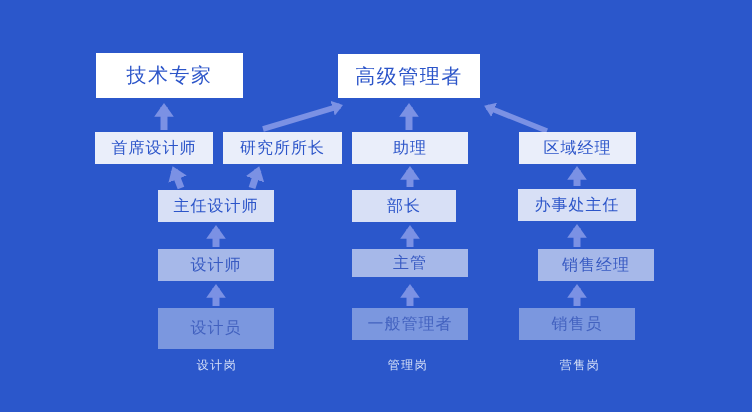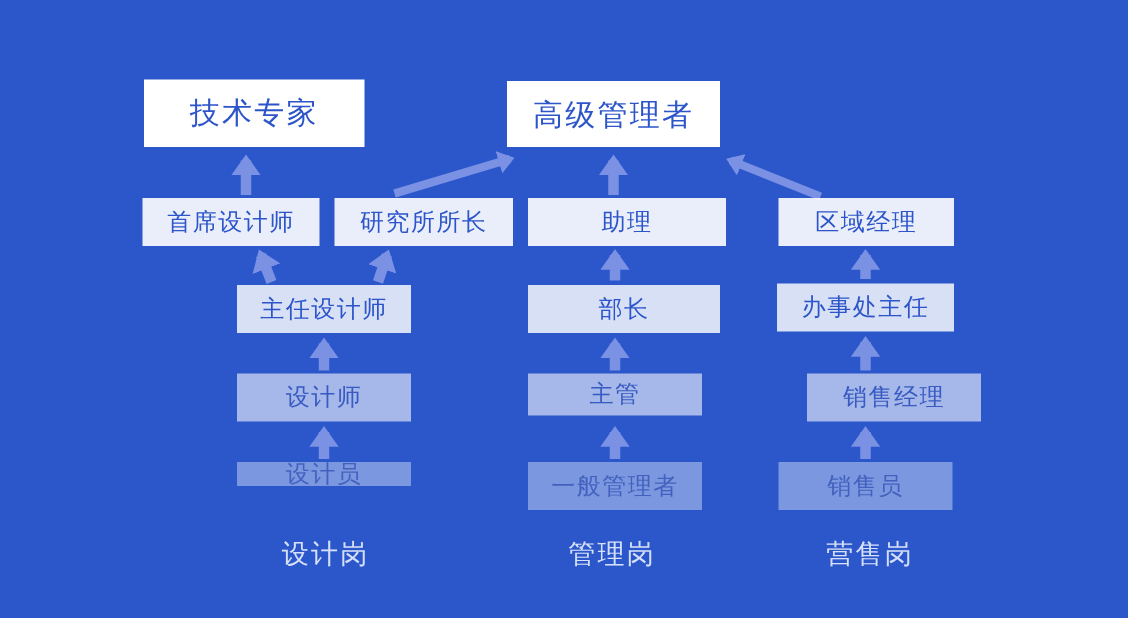--- a/index.html
+++ b/index.html
@@ -27,32 +27,32 @@
     white-space:nowrap;
   }
   .lv1{background:#ffffff;font-size:20px;letter-spacing:1.5px;}
   .lv2{background:rgba(255,255,255,0.90);}
   .lv3{background:rgba(255,255,255,0.82);}
   .lv4{background:rgba(255,255,255,0.58);color:rgba(32,70,185,0.82);}
   .lv5{background:rgba(255,255,255,0.38);color:rgba(28,62,170,0.60);}
   .col-label{
     position:absolute;width:130px;top:357px;
     text-align:center;color:var(--label-text);
-    font-size:18px;letter-spacing:1.5px;
+    font-size:12px;letter-spacing:1.5px;
   }
   
   #n-tech     {left:96px; top:53px; width:147px;height:45px;}
   #n-senior   {left:338px;top:54px; width:142px;height:44px;}
   #n-chief    {left:95px; top:132px;width:118px;height:32px;}
   #n-inst     {left:223px;top:132px;width:119px;height:32px;}
   #n-dirdes   {left:158px;top:190px;width:116px;height:32px;}
   #n-designer {left:158px;top:249px;width:116px;height:32px;}
-  #n-desstaff {left:158px;top:308px;width:116px;height:16px;}
-  #n-assist   {left:352px;top:132px;width:132px;height:32px;}
-  #n-minister {left:352px;top:190px;width:128px;height:32px;}
+  #n-desstaff {left:158px;top:308px;width:116px;height:41px;}
+  #n-assist   {left:352px;top:132px;width:116px;height:32px;}
+  #n-minister {left:352px;top:190px;width:104px;height:32px;}
   #n-super    {left:352px;top:249px;width:116px;height:28px;}
   #n-genmgr   {left:352px;top:308px;width:116px;height:32px;}
   #n-regional {left:519px;top:132px;width:117px;height:32px;}
   #n-office   {left:518px;top:189px;width:118px;height:32px;text-align:center;}
   #n-salesmgr {left:538px;top:249px;width:116px;height:32px;}
   #n-salesper {left:519px;top:308px;width:116px;height:32px;}
   #lab-design {left:152px;}
   #lab-mgmt   {left:343px;}
   #lab-sales  {left:515px;}
 </style>

